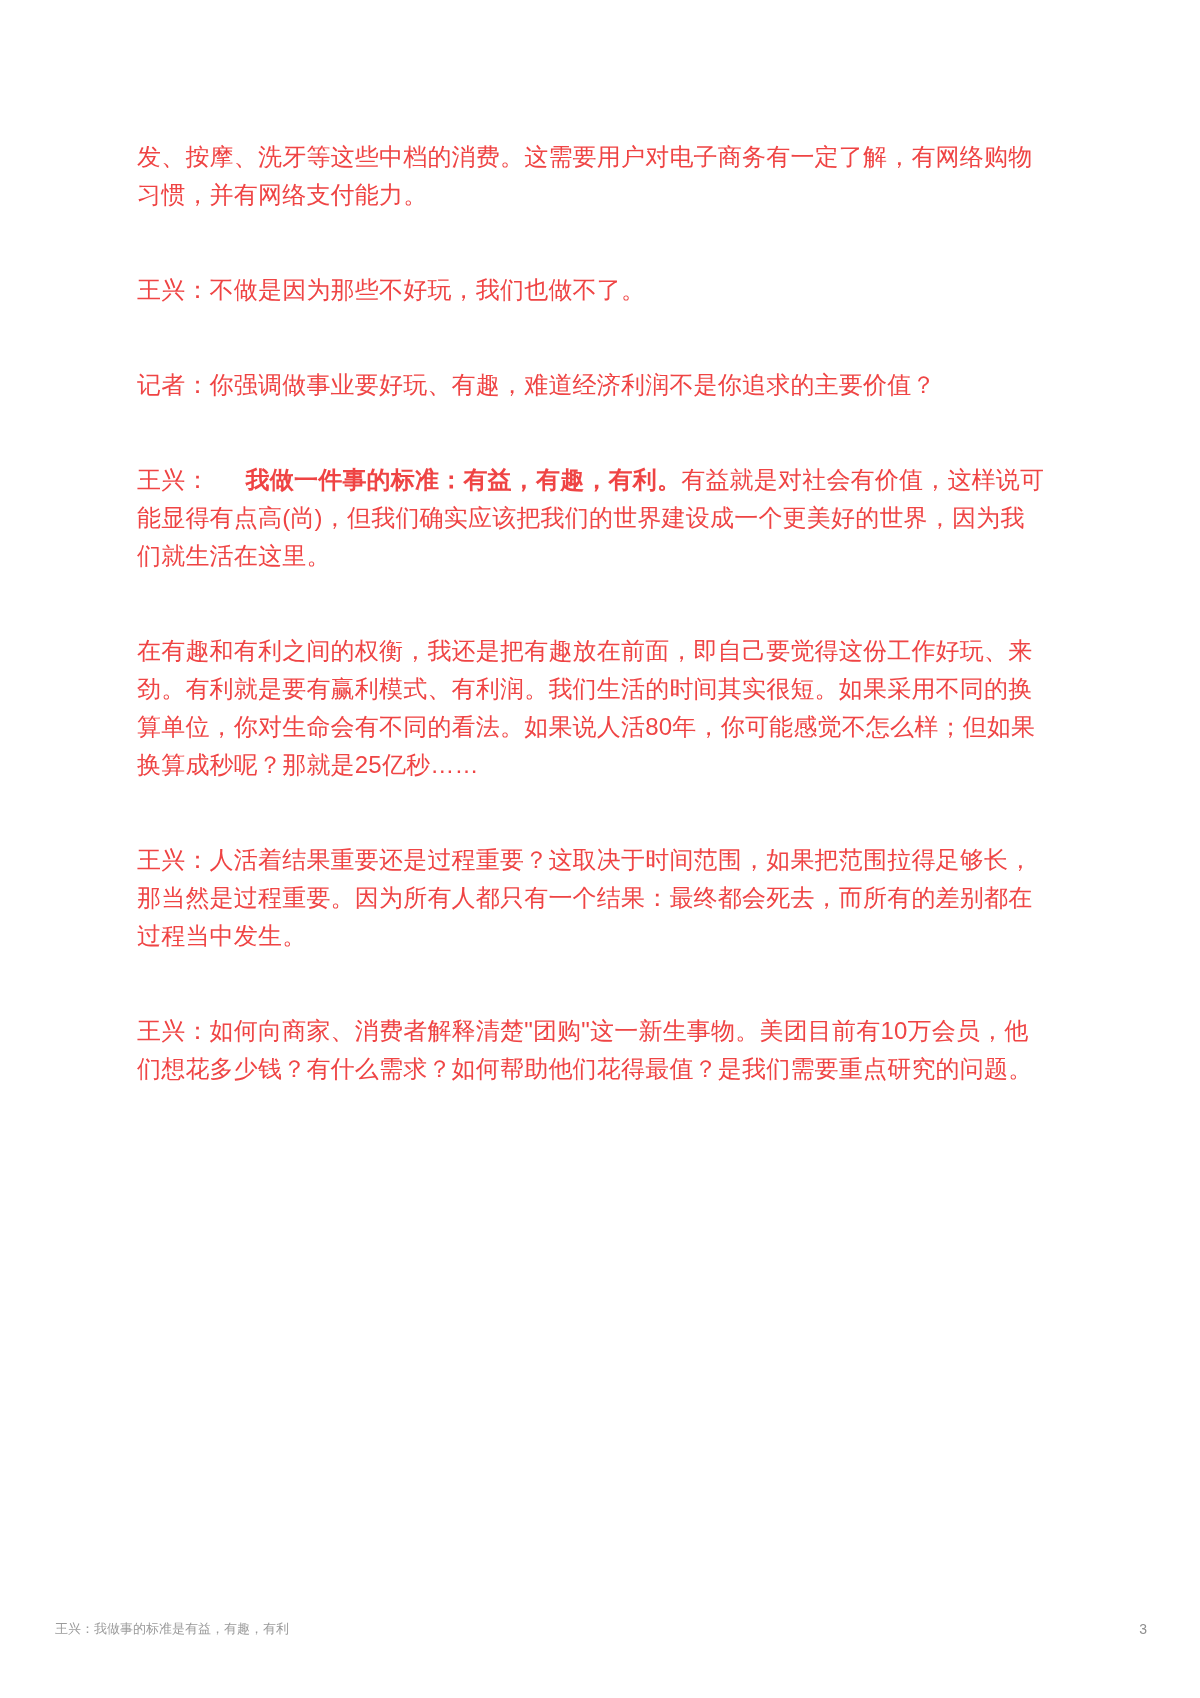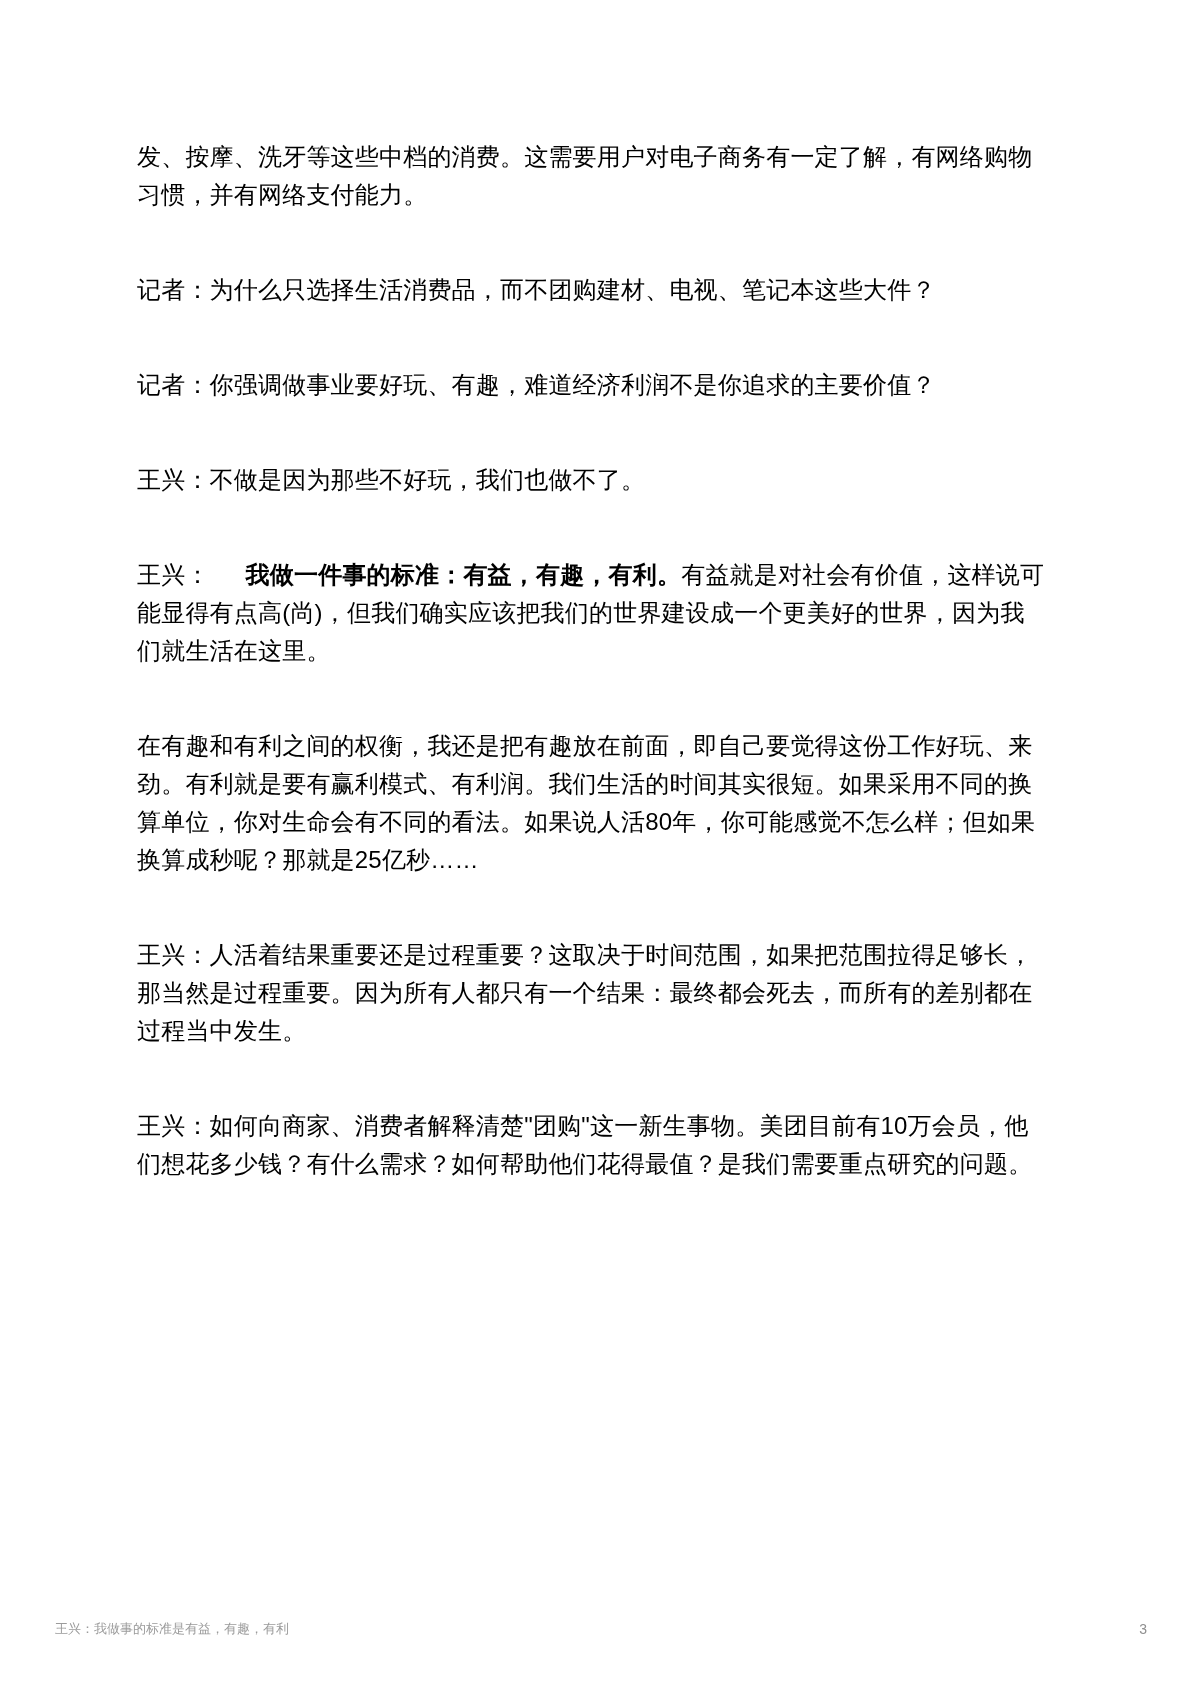--- a/index.html
+++ b/index.html
@@ -7,21 +7,21 @@
     width:1200px;height:1698px;position:relative;
     background:#ffffff;
     font-family:"Liberation Sans","DejaVu Sans",sans-serif;
     -webkit-font-smoothing:antialiased;
   }
   .page{
     position:absolute;inset:0;background:#ffffff;overflow:hidden;
   }
   .content{
     position:absolute;top:138px;left:137px;width:908px;
-    color:#000000;
+    color:#ef4444;
   }
   .para{
     margin:0 0 57px 0;
     font-size:24px;line-height:38px;
     letter-spacing:0.2px;
     text-align:left;
     word-break:break-all;
   }
   .para .bold{font-weight:bold;margin-left:36px;}
   .footer{
@@ -32,23 +32,22 @@
   .footer .page-num{color:#8f8f8f;font-size:14px;}
 </style>
 </head>
 <body>
 
 <div class="page">
 
   <main class="content">
 
   <p class="para"><span class="">发、按摩、洗牙等这些中档的消费。这需要用户对电子商务有一定了解，有网络购物习惯，并有网络支付能力。</span></p>
-      <p class="para"><span class="">记者：为什么只选择生活消费品，而不团购建材、电视、笔记本这些大件？</span></p>
+      <p class="para"><span class="">王兴：不做是因为那些不好玩，我们也做不了。</span></p>
       <p class="para"><span class="">记者：你强调做事业要好玩、有趣，难道经济利润不是你追求的主要价值？</span></p>
-      <p class="para"><span class="">王兴：不做是因为那些不好玩，我们也做不了。</span></p>
       <p class="para"><span class="">王兴：</span><span class="bold">我做一件事的标准：有益，有趣，有利。</span><span class="">有益就是对社会有价值，这样说可能显得有点高(尚)，但我们确实应该把我们的世界建设成一个更美好的世界，因为我们就生活在这里。</span></p>
       <p class="para"><span class="">在有趣和有利之间的权衡，我还是把有趣放在前面，即自己要觉得这份工作好玩、来劲。有利就是要有赢利模式、有利润。我们生活的时间其实很短。如果采用不同的换算单位，你对生命会有不同的看法。如果说人活80年，你可能感觉不怎么样；但如果换算成秒呢？那就是25亿秒……</span></p>
       <p class="para"><span class="">王兴：人活着结果重要还是过程重要？这取决于时间范围，如果把范围拉得足够长，那当然是过程重要。因为所有人都只有一个结果：最终都会死去，而所有的差别都在过程当中发生。</span></p>
       <p class="para"><span class="">王兴：如何向商家、消费者解释清楚"团购"这一新生事物。美团目前有10万会员，他们想花多少钱？有什么需求？如何帮助他们花得最值？是我们需要重点研究的问题。</span></p>
     </main>
 
   <div class="footer">
     <span class="footer-title">王兴：我做事的标准是有益，有趣，有利</span>
     <span class="page-num">3</span>
   </div>

